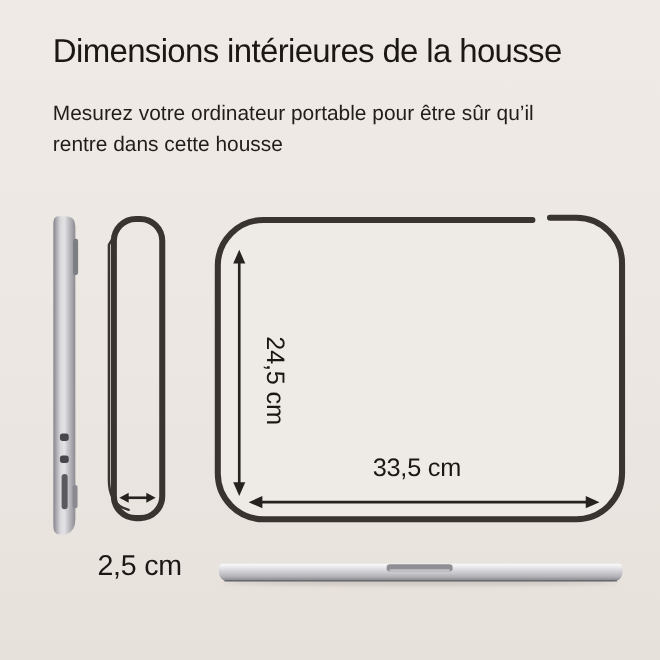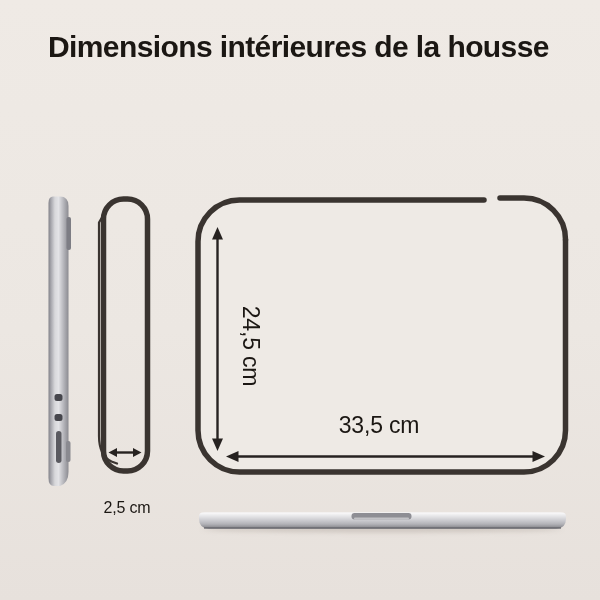--- a/index.html
+++ b/index.html
@@ -13,43 +13,45 @@
   body{
     font-family:"Liberation Sans", sans-serif;
     background:linear-gradient(180deg,#efeae5 0%, var(--background) 55%, #e7e1dc 100%);
     position:relative;
     width:600px;height:600px;
     overflow:hidden;
     color:var(--text);
   }
   .header{position:absolute;left:48px;top:30px;width:530px;}
   .title{
-    font-size:30px;font-weight:bold;letter-spacing:-0.6px;
+    font-size:30px;font-weight:normal;letter-spacing:-0.6px;
     white-space:nowrap;color:var(--text);
   }
   .subtitle{
     margin-top:26px;font-size:19px;line-height:28px;font-weight:400;color:#211d19;
   }
   .diagram-svg{position:absolute;left:0;top:0;width:600px;height:600px;}
   .dim-label{
     position:absolute;font-size:23px;color:var(--text);
     text-align:center;letter-spacing:-0.2px;
   }
   #height-label{left:191px;top:333px;width:120px;height:26px;line-height:26px;transform:rotate(90deg);}
   #width-label{left:309px;top:412px;width:140px;}
-  #depth-label{left:57px;top:499px;width:140px;font-size:16px;}
+  #depth-label{left:57px;top:499px;width:140px;font-size:26px;}
   .outline-stroke{stroke:var(--outline);fill:none;}
   .arrow-stroke{stroke:var(--arrow);}
   .arrow-fill{fill:var(--arrow);}
 </style>
 </head>
 <body>
 
 <div class="header">
   <h1 class="title">Dimensions intérieures de la housse</h1>
+  <p class="subtitle"><span>Mesurez votre ordinateur portable pour être sûr qu’il</span><br>
+  <span>rentre dans cette housse</span></p>
 </div>
 
 <svg class="diagram-svg" viewBox="0 0 600 600">
   <defs>
     <linearGradient id="silverH" x1="0" y1="0" x2="1" y2="0">
       <stop offset="0%" stop-color="#83838a"></stop>
       <stop offset="14%" stop-color="#aaaab0"></stop>
       <stop offset="32%" stop-color="#d8d8db"></stop>
       <stop offset="50%" stop-color="#e3e3e6"></stop>
       <stop offset="70%" stop-color="#bfbfc4"></stop>

